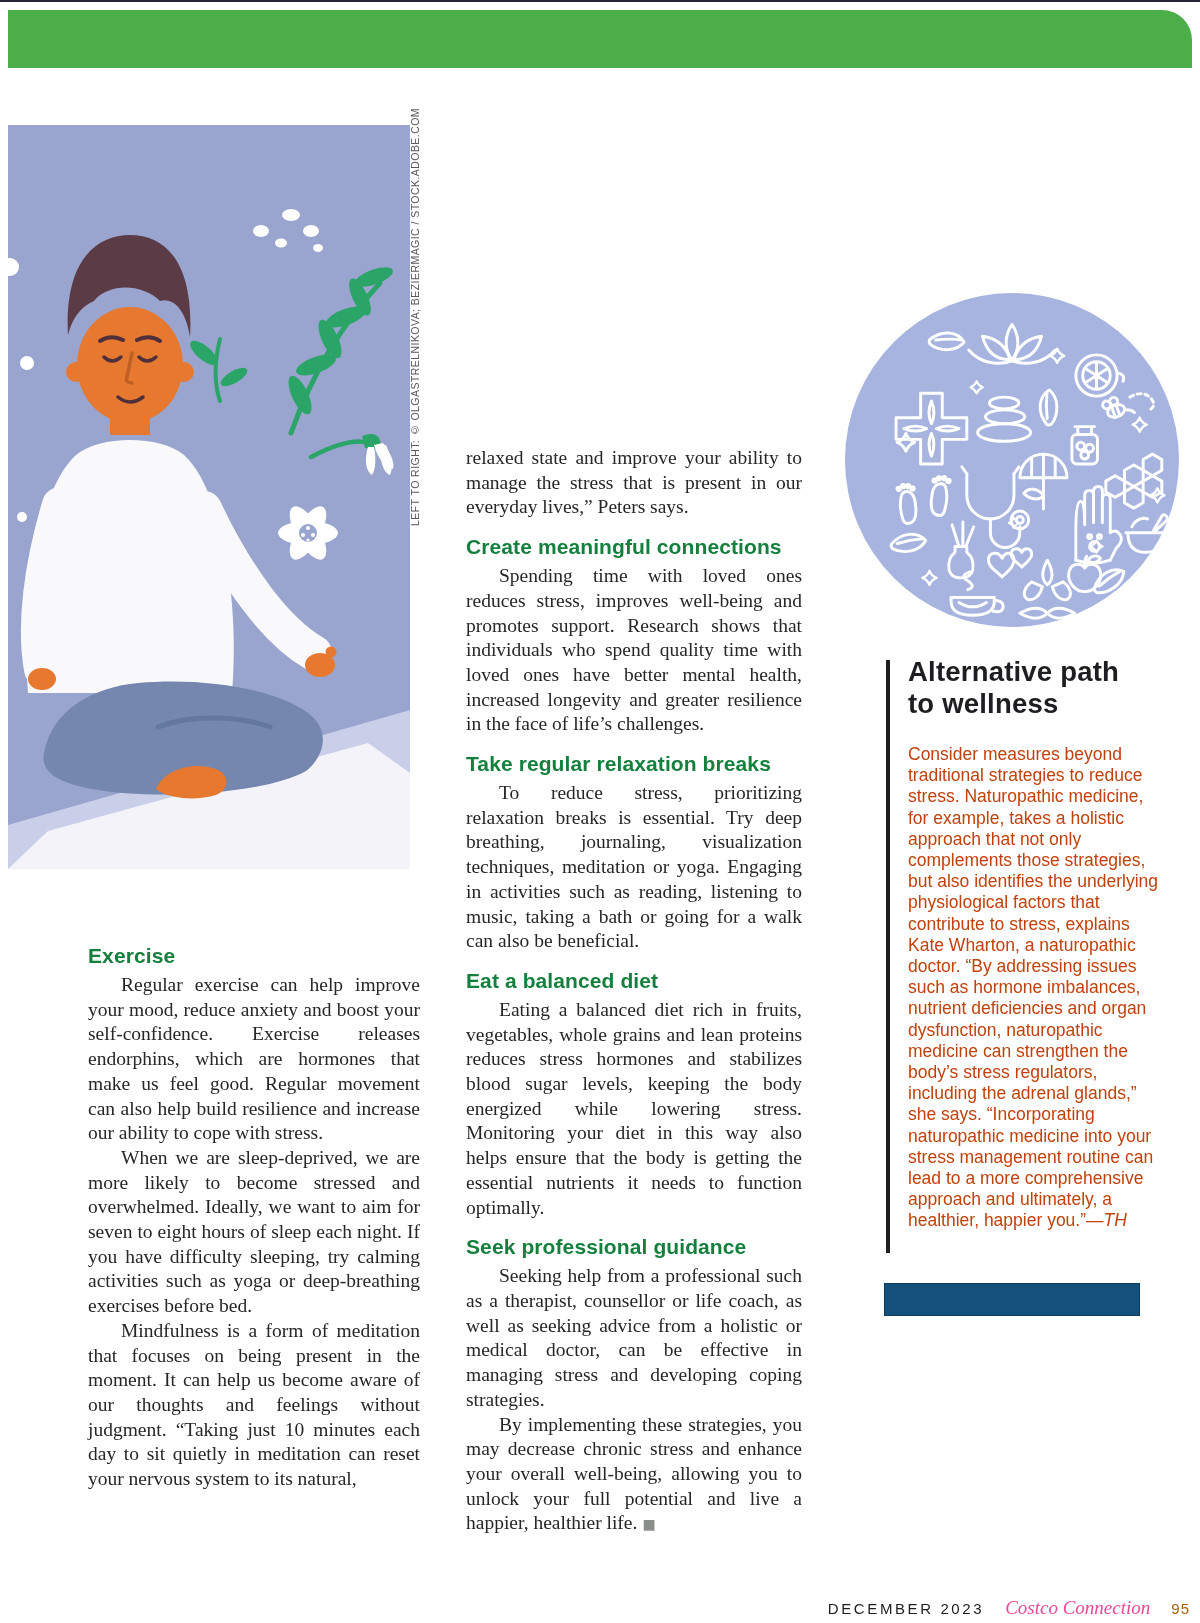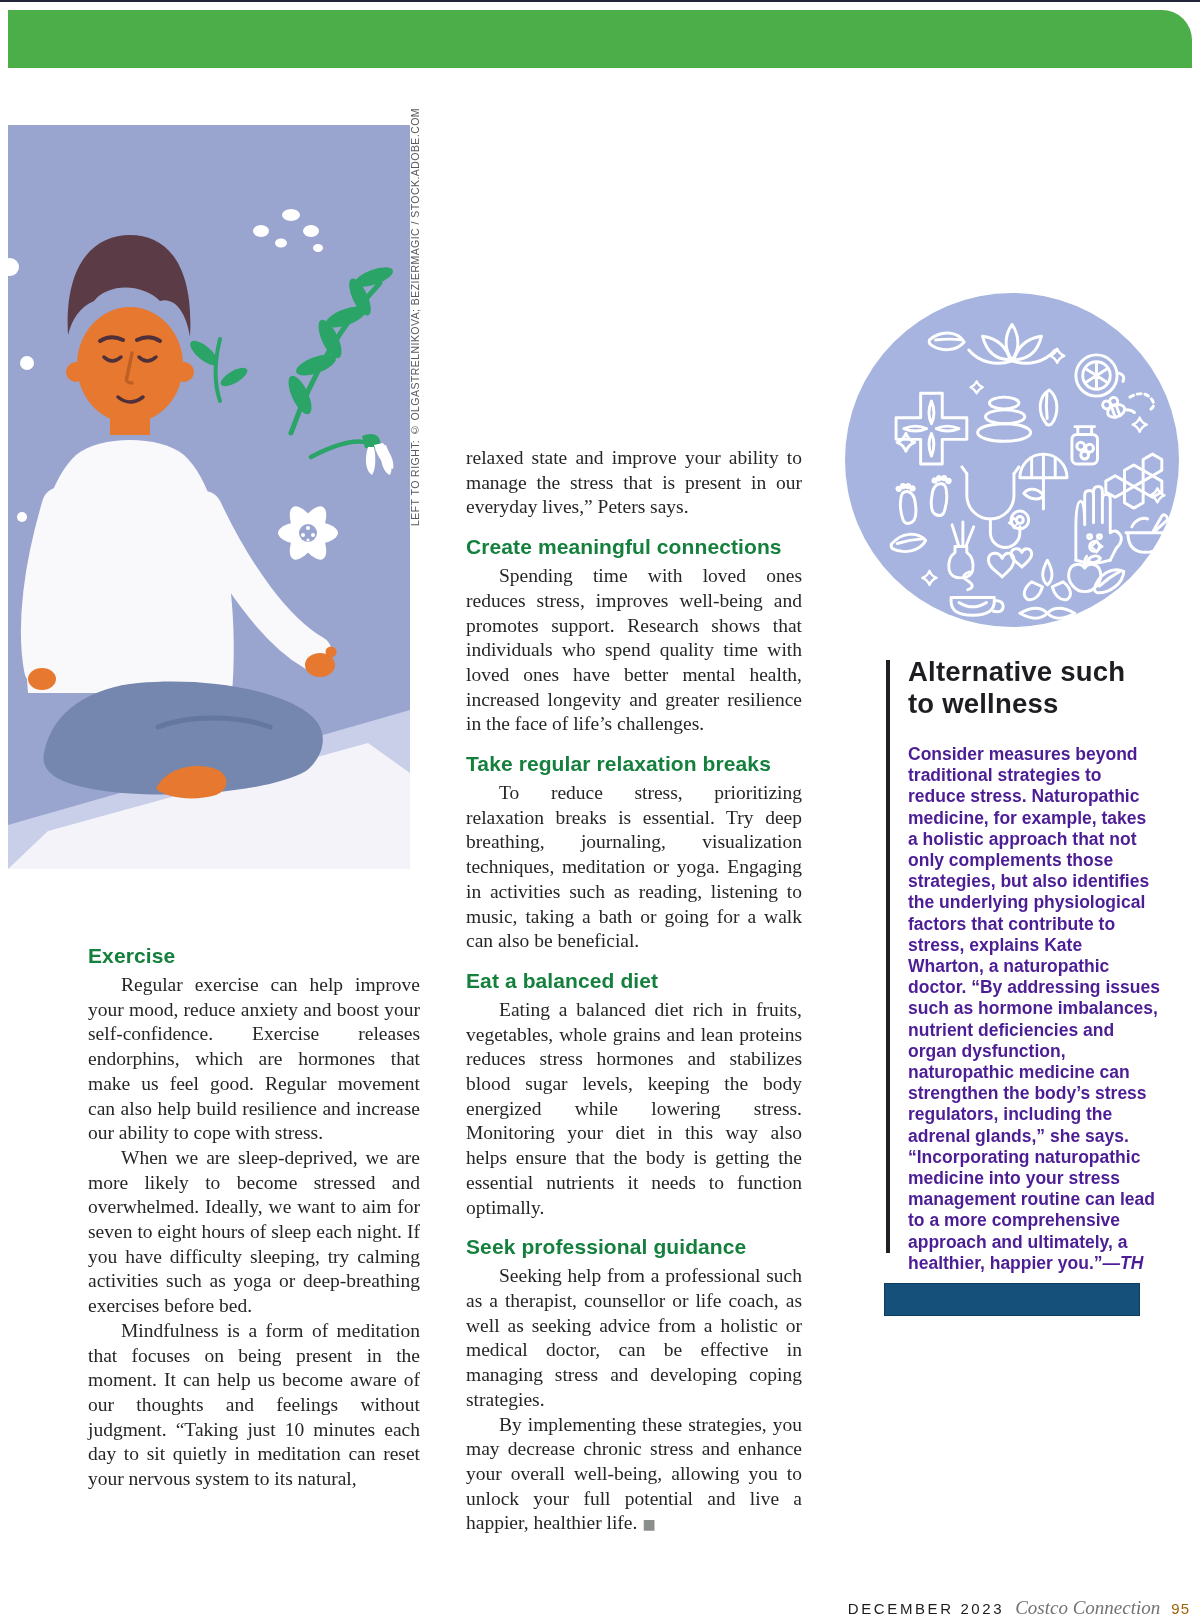--- a/index.html
+++ b/index.html
@@ -35,27 +35,27 @@
   .sec-heading.first { margin-top:11px; }
   .end-mark { color:#8b8f8b; font-size:14px; margin-left:5px; font-family:"DejaVu Sans", sans-serif; }
 
   .wellness-circle { position:absolute; left:845px; top:293px; width:334px; height:334px; }
   .sidebar-rule { position:absolute; left:886px; top:660px; width:4px; height:593px; background:#202024; }
   .sidebar-content { position:absolute; left:908px; top:656px; width:252px; }
   .sidebar-title {
     font-size:27.5px; line-height:32px; font-weight:bold; color:#1e1e22;
     margin:0 0 24px 0; width:225px; letter-spacing:0.2px;
   }
-  .sidebar-body { font-size:17.5px; line-height:21.2px; color:#4c1d95; margin:0;font-weight:bold; }
+  .sidebar-body { font-size:17.5px; line-height:21.2px; color:#c2410c; margin:0; }
   .sidebar-byline { font-style:italic; }
   .accent-bar { position:absolute; left:884px; top:1283px; width:256px; height:33px; background:#15507b; border:1px solid #0c3c5e; }
 
-  .footer { position:absolute; right:10px; top:1597px; display:flex; align-items:baseline; gap:11px; }
+  .footer { position:absolute; right:10px; top:1597px; display:flex; align-items:baseline; gap:21px; }
   .footer-issue { font-size:15px; letter-spacing:2.6px; color:#1d1d1f; }
-  .footer-mag { font-family:"Liberation Serif", serif; font-style:italic; font-size:19px; color:#737373; }
+  .footer-mag { font-family:"Liberation Serif", serif; font-style:italic; font-size:19px; color:#ec4899; }
   .footer-page { font-size:15px; letter-spacing:1px; color:#a16207; }
 </style>
 </head>
 <body>
 
 <div class="page">
 
   <div class="top-rule"></div>
   <div class="green-bar" style="background: rgb(75, 174, 72);"></div>
 
@@ -309,21 +309,21 @@
           <use href="#spark" transform="translate(300,134) scale(0.8)"></use>
           <use href="#spark" transform="translate(86,290) scale(0.8)"></use>
           <use href="#spark" transform="translate(172,234) scale(0.6)"></use>
         </g>
       </g>
     </svg>
   </div>
 
   <div class="sidebar-rule"></div>
   <div class="sidebar-content">
-    <h2 class="sidebar-title">Alternative such to wellness</h2>
+    <h2 class="sidebar-title">Alternative path to wellness</h2>
     <p class="sidebar-body"><span>Consider measures beyond traditional strategies to reduce stress. Naturopathic medicine, for example, takes a holistic approach that not only complements those strategies, but also identifies the underlying physiological factors that contribute to stress, explains Kate Wharton, a naturopathic doctor. “By addressing issues such as hormone imbalances, nutrient deficiencies and organ dysfunction, naturopathic medicine can strengthen the body’s stress regulators, including the adrenal glands,” she says. “Incorporating naturopathic medicine into your stress management routine can lead to a more comprehensive approach and ultimately, a healthier, happier you.”</span><span class="sidebar-byline">—TH</span></p>
   </div>
   <div class="accent-bar" style="background: rgb(21, 80, 123);"></div>
 
   <div class="footer">
     <span class="footer-issue">DECEMBER 2023</span>
     <span class="footer-mag">Costco Connection</span>
     <span class="footer-page">95</span>
   </div>
 

